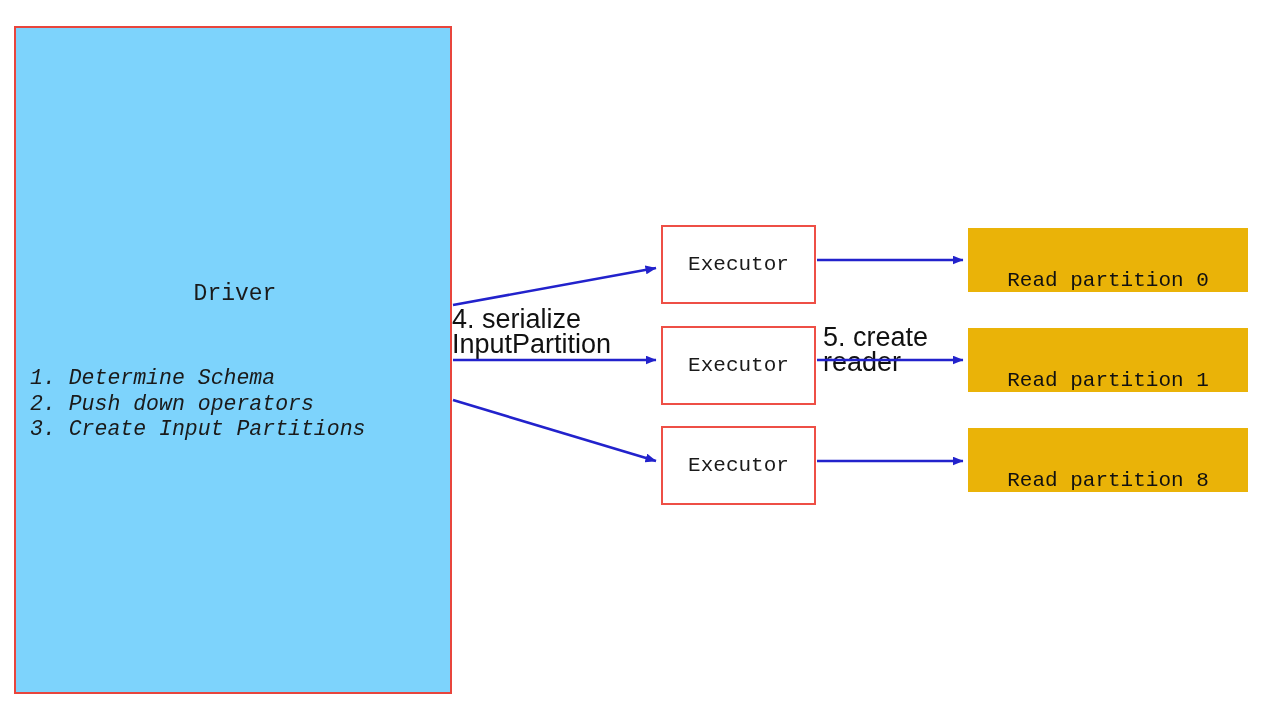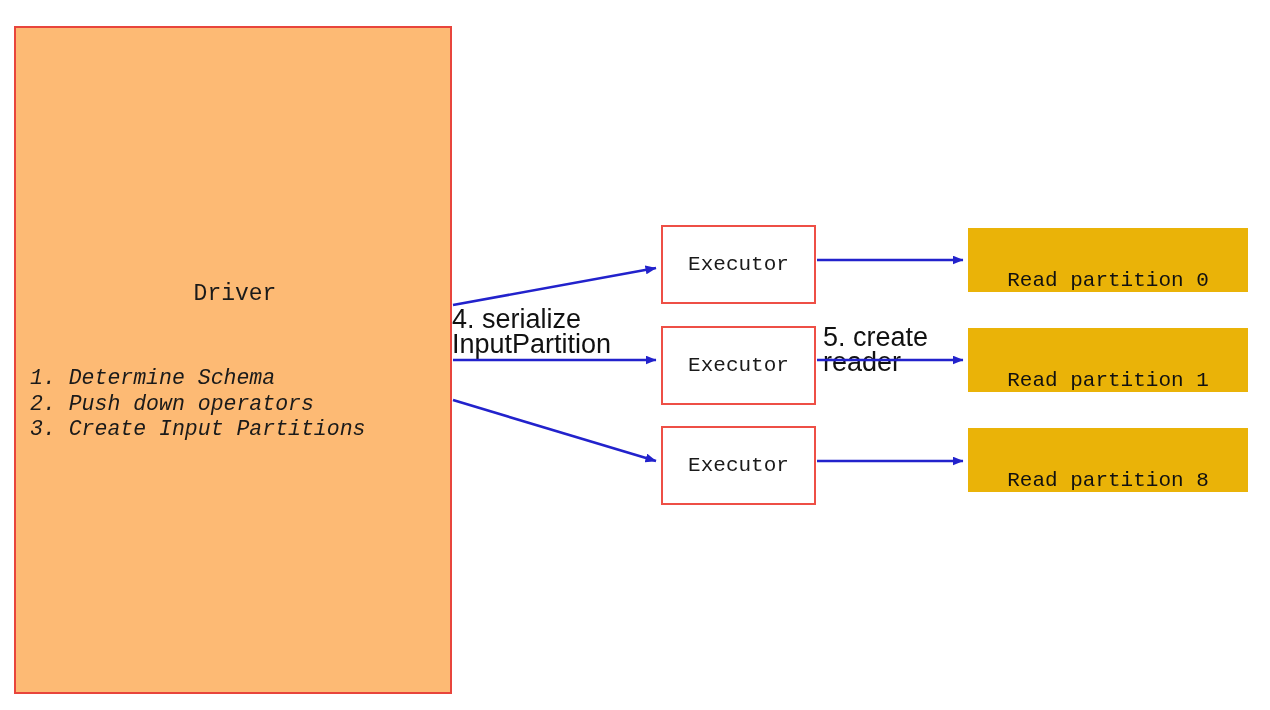--- a/index.html
+++ b/index.html
@@ -18,21 +18,21 @@
 
   
   .driver-box {
     position: absolute;
     left: 14px;
     top: 26px;
     width: 438px;
     height: 668px;
     box-sizing: border-box;
     border: 2px solid #e8453c;
-    background: #fdba74;
+    background: #7dd3fc;
   }
   .driver-title {
     position: absolute;
     left: 0;
     top: 252px;
     width: 438px;
     text-align: center;
     font-family: "Liberation Mono", "DejaVu Sans Mono", monospace;
     font-size: 23px;
     line-height: 28px;

